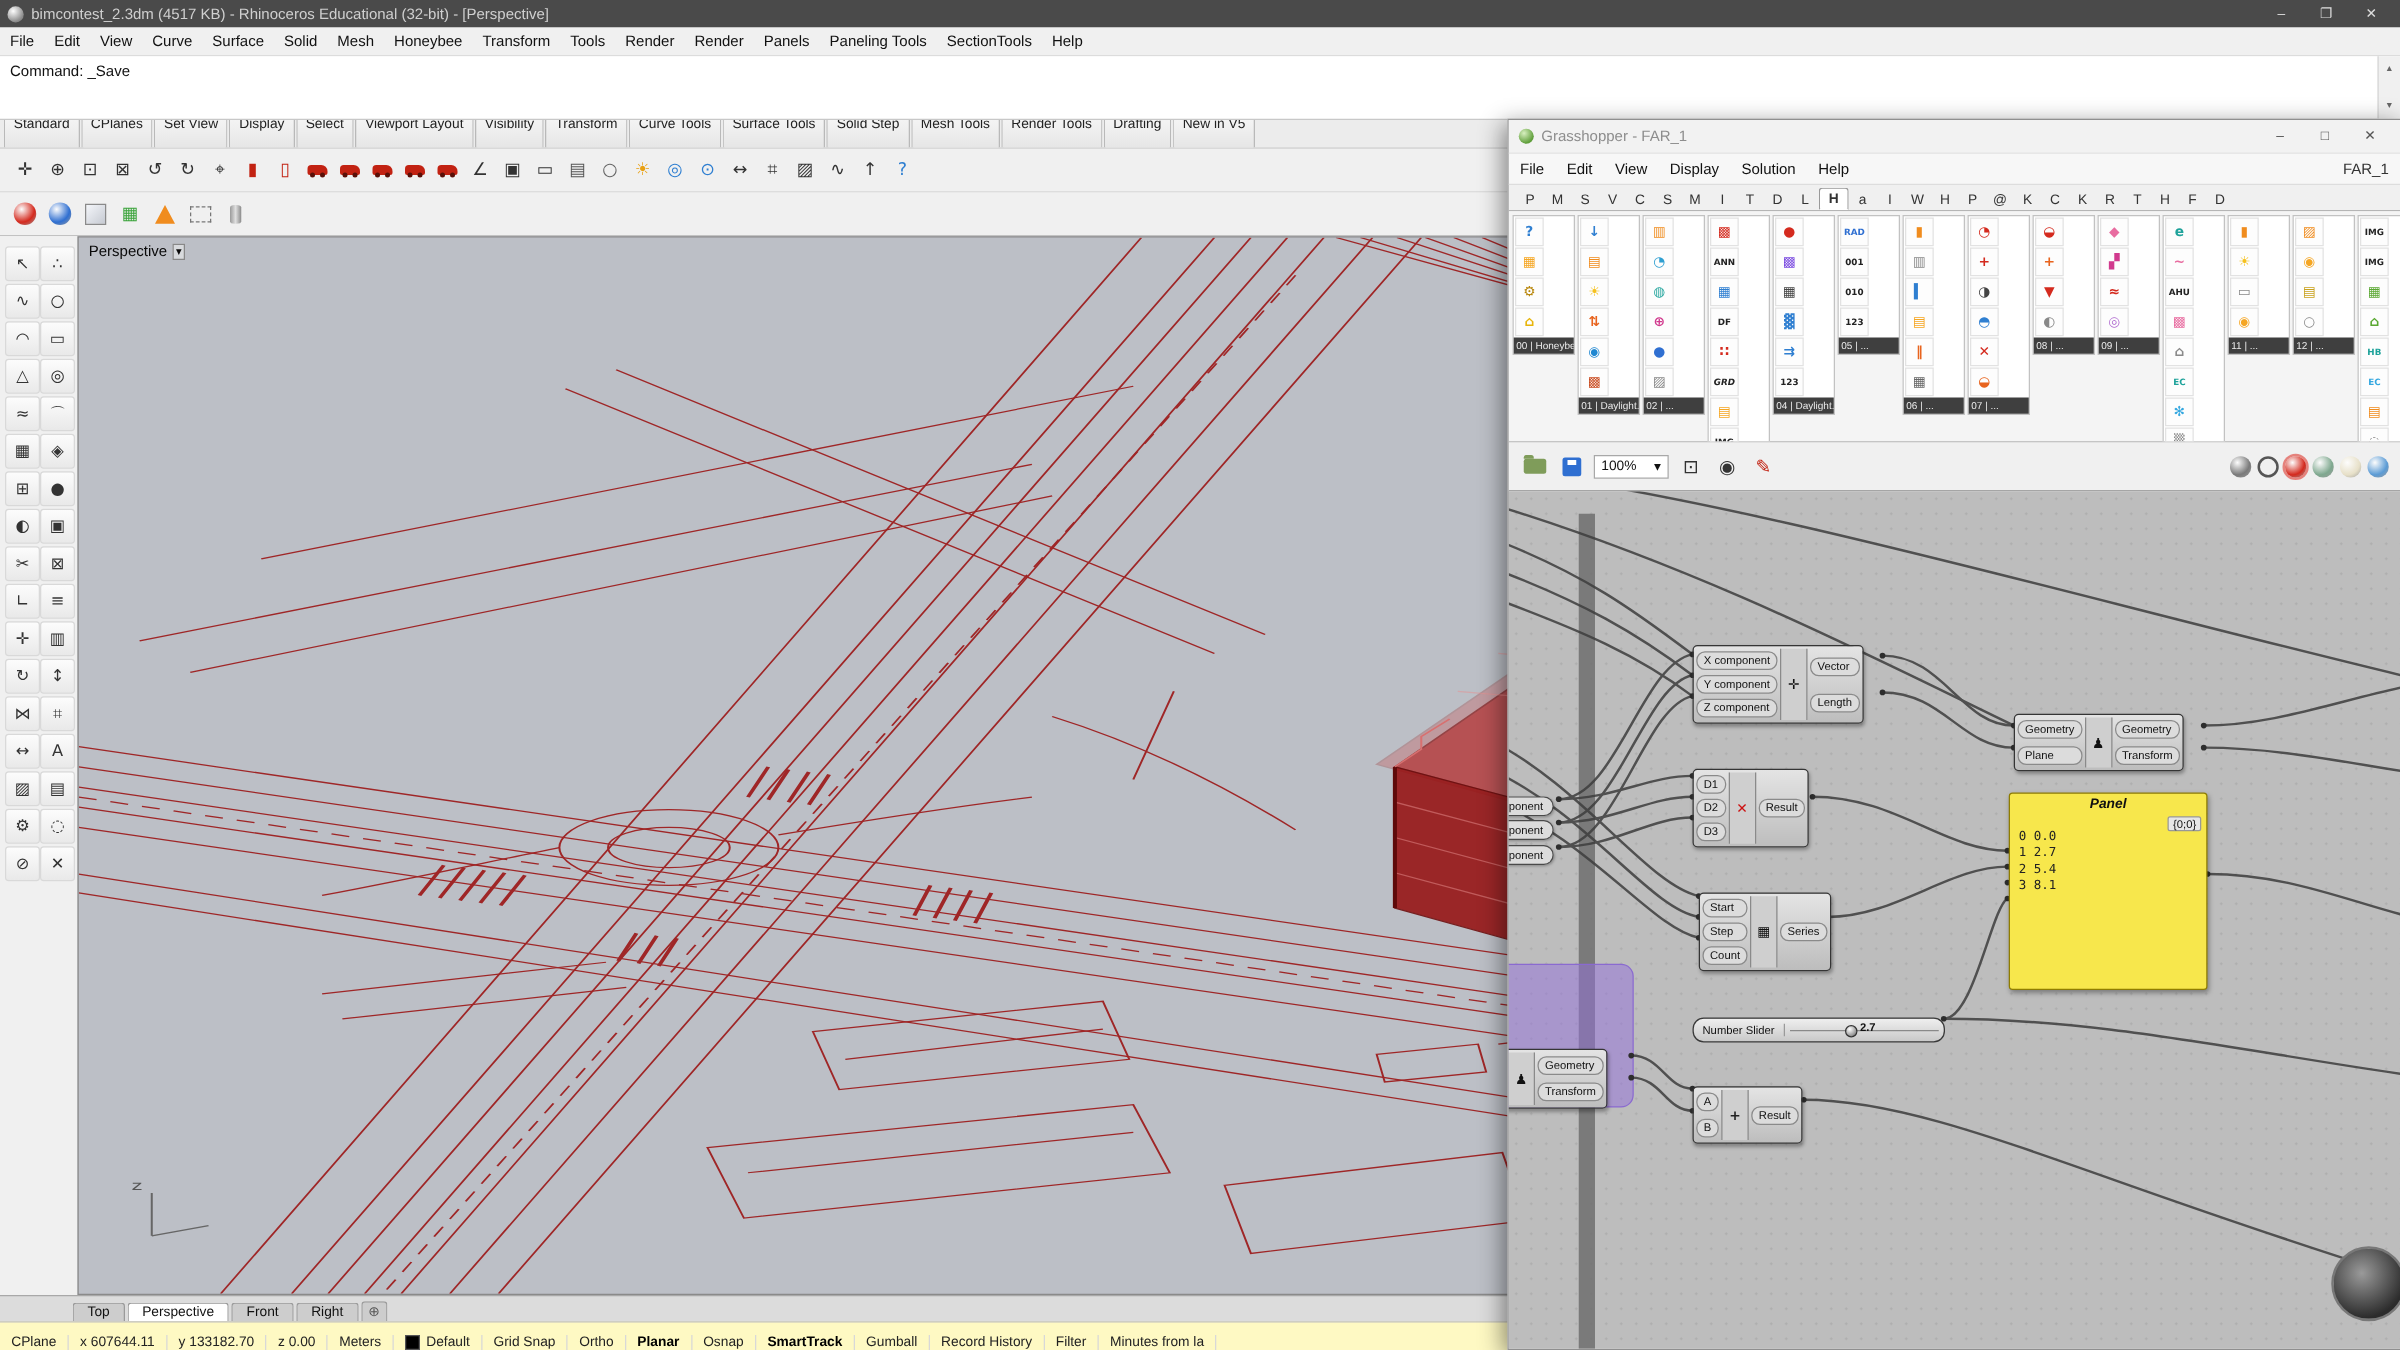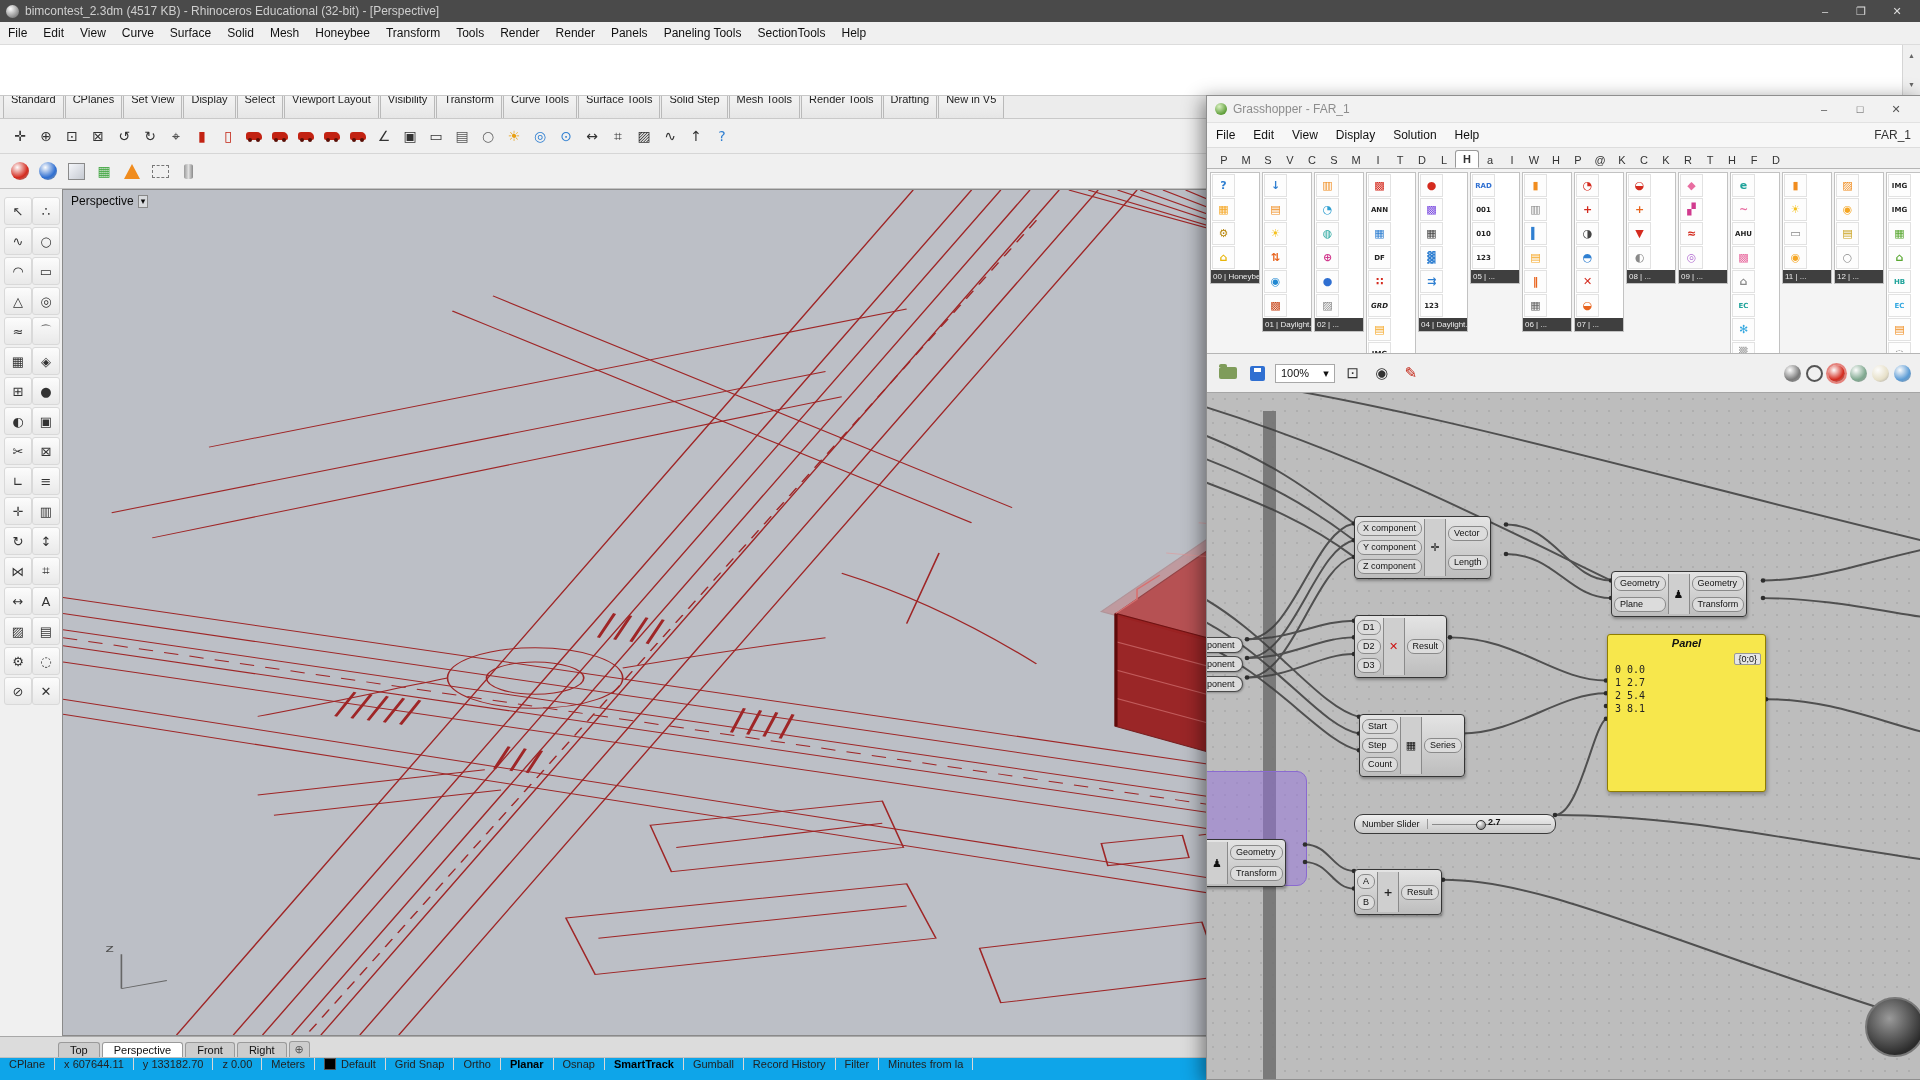--- a/index.html
+++ b/index.html
@@ -36,21 +36,21 @@
   .sb-icon{width:26px;height:26px;border:1px solid #d9d9d9;background:linear-gradient(#fcfcfc,#e9e9e9);display:flex;
     align-items:center;justify-content:center;font-size:13px;color:#333;border-radius:3px;font-family:"DejaVu Sans",sans-serif}
   #viewport{position:absolute;left:62px;top:0;right:0;bottom:0;background:#bcbfc6;border:1px solid #8a8a8a;overflow:hidden}
   #vp-label{position:absolute;left:8px;top:4px;z-index:5;display:flex;gap:4px;align-items:center;color:#0a0a0a;font-size:12px}
   #vp-label .vp-arrow{border:1px solid #888;background:#d8dadd;font-size:9px;line-height:11px;padding:0 2px}
   #vp-svg{position:absolute;inset:0;width:100%;height:100%}
   #vtabs{height:20px;background:#dcdcdc;display:flex;align-items:flex-end;gap:2px;padding-left:58px;border-top:1px solid #a8a8a8;font-size:11px;flex:0 0 auto}
   .v-tab{padding:1px 11px;border:1px solid #9a9a9a;border-bottom:none;background:#cdcdcd;border-radius:3px 3px 0 0}
   .v-tab.active{background:#fff}
   .v-tab.add{padding:1px 5px;color:#555}
-  #statusbar{height:22px;background:#0ea5e9;border-top:1px solid #c0c0c0;display:flex;align-items:flex-start;font-size:11px;color:#222;flex:0 0 auto;overflow:hidden}
+  #statusbar{height:22px;background:#fef9c3;border-top:1px solid #c0c0c0;display:flex;align-items:flex-end;font-size:11px;color:#222;flex:0 0 auto;overflow:hidden}
   .sb-field,.sb-pane{padding:0 9px;border-right:1px solid #d8d8d8;display:flex;align-items:center;gap:5px;white-space:nowrap}
   .sb-pane.bold{font-weight:bold;color:#000}
   .layer-chip{width:10px;height:10px;display:inline-block;border:1px solid #555}
   
   #gh{position:absolute;left:1206px;top:95px;width:714px;bottom:0;background:#f0f0f0;border:1px solid #8f8f8f;
     box-shadow:-4px 4px 18px rgba(0,0,0,.45);display:flex;flex-direction:column;z-index:50}
   #gh-title{height:26px;background:#f2f2f2;display:flex;align-items:center;gap:6px;padding:0 8px;color:#8d8d8d;flex:0 0 auto}
   .gh-logo{width:12px;height:12px;border-radius:50%;background:radial-gradient(circle at 35% 30%,#d8f0c0,#5f9e3a 70%);display:inline-block}
   #gh-title .win-btn{color:#555}
   #gh-menu{height:24px;display:flex;align-items:center;background:#f7f7f7;border-top:1px solid #e2e2e2;border-bottom:1px solid #ddd;flex:0 0 auto}
@@ -132,20 +132,21 @@
         <span class="menu-item">Tools</span>
         <span class="menu-item">Render</span>
         <span class="menu-item">Render</span>
         <span class="menu-item">Panels</span>
         <span class="menu-item">Paneling Tools</span>
         <span class="menu-item">SectionTools</span>
         <span class="menu-item">Help</span>
       </span>
     </div>
   <div id="cmdhist">
+    <div>Command: _Save</div>
     <div id="cmd-scroll">
       <span>▲</span>
       <span>▼</span>
     </div>
   </div>
   <div id="tabsrow">
       <span class="tb-tab">Standard</span>
       <span class="tb-tab">CPlanes</span>
       <span class="tb-tab">Set View</span>
       <span class="tb-tab">Display</span>

